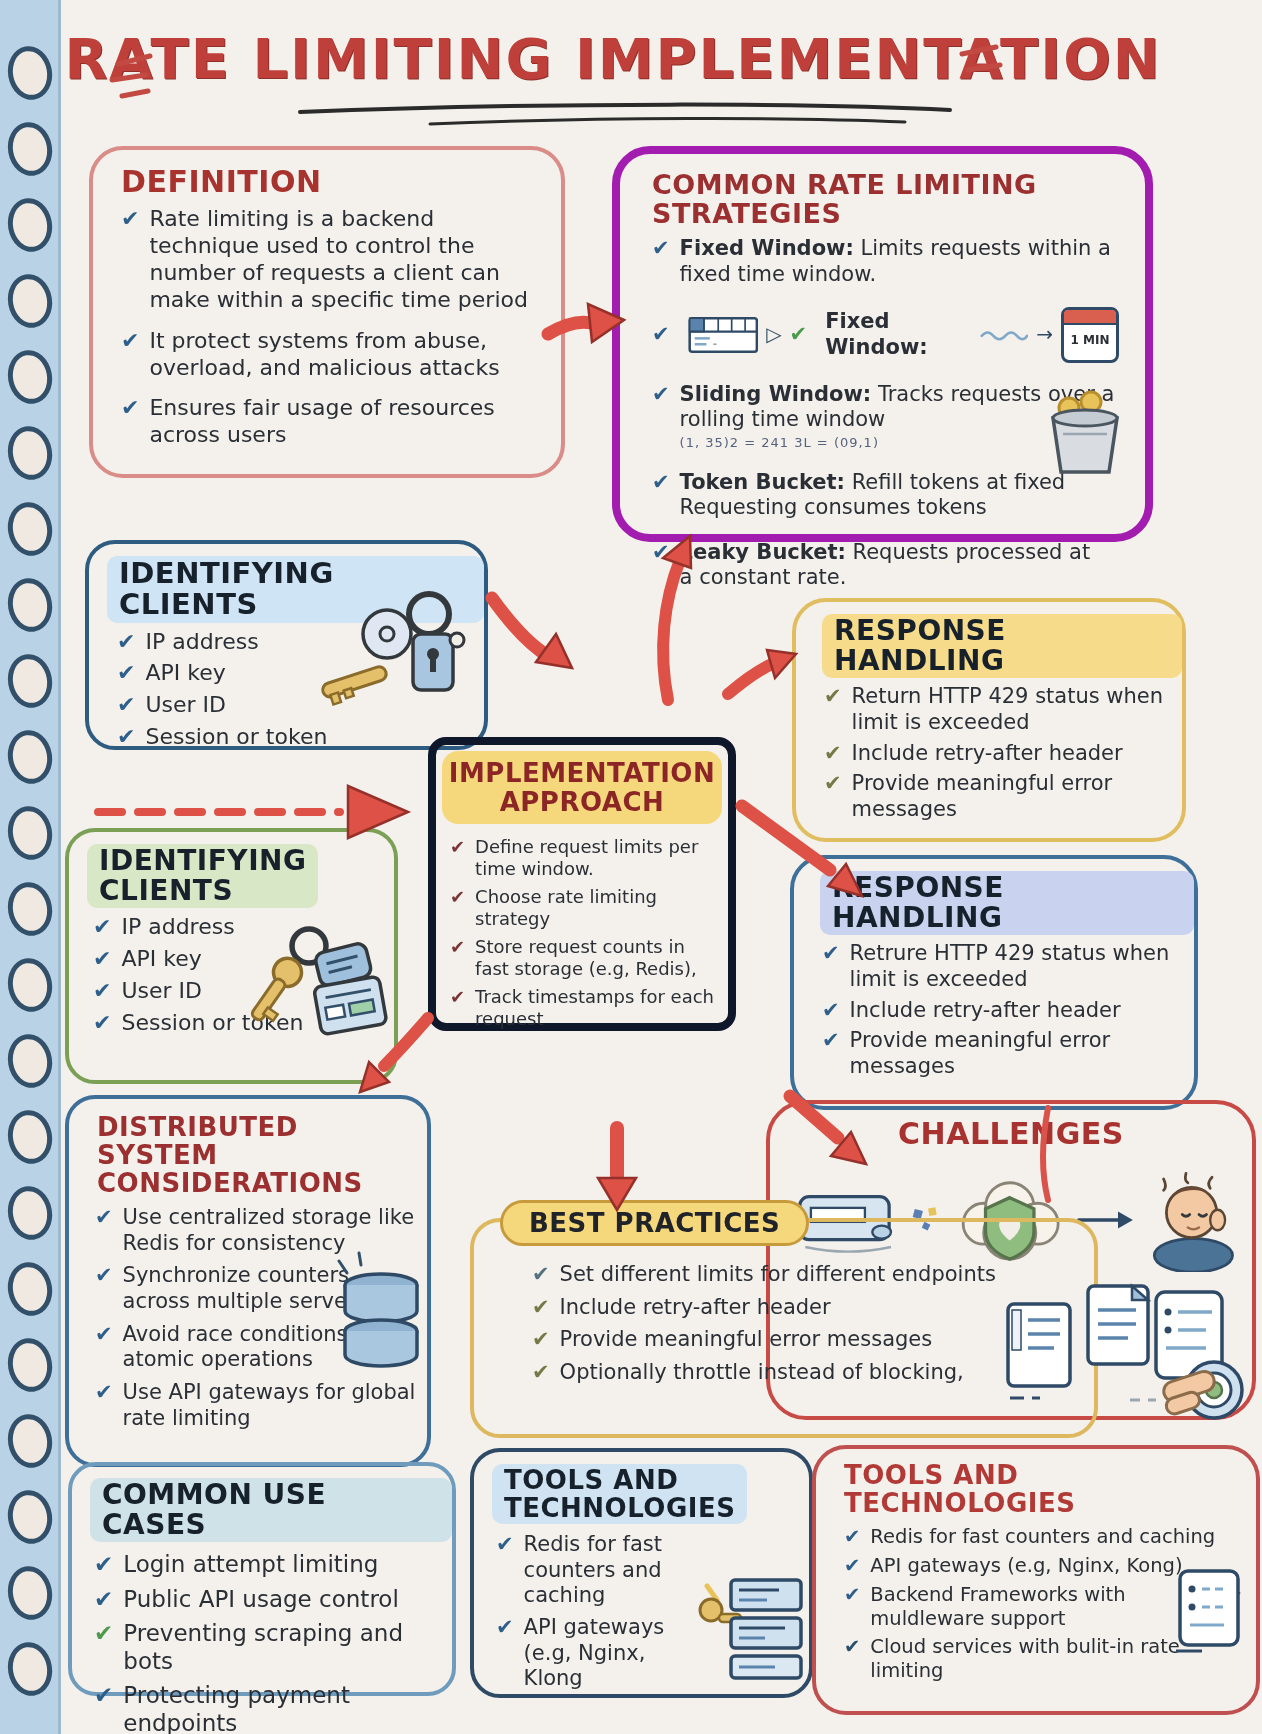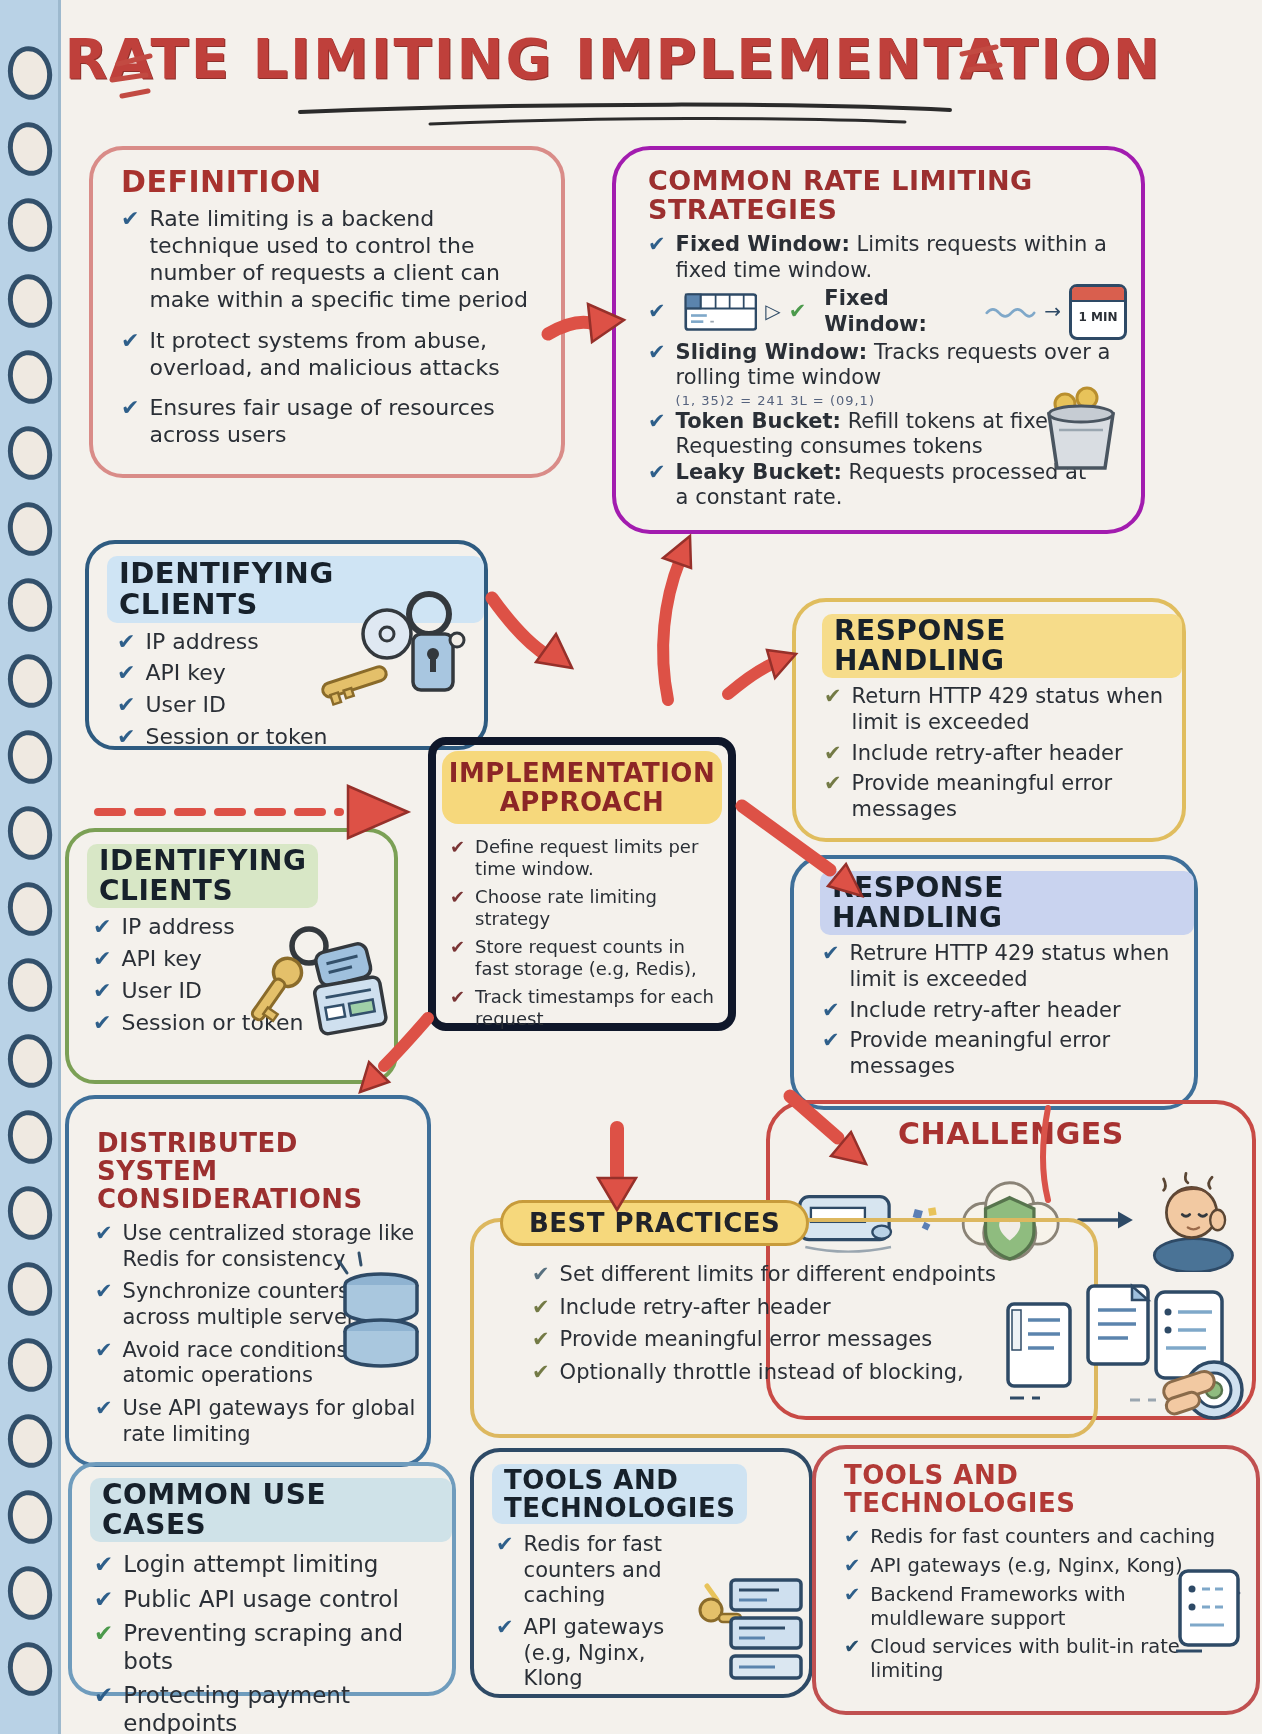--- a/index.html
+++ b/index.html
@@ -30,23 +30,23 @@
   .c-red::before{color:#7a3535;}  .c-olive::before{color:#737a45;}
   .c-slate::before{color:#57707f;} .c-navy::before{color:#27506f;}
   .t b{font-weight:bold;}
 
   
   #b-definition{left:89px;top:146px;width:468px;height:324px;border:4px solid #d98c88;border-radius:34px;}
   #b-definition .hdr{font-size:30px;margin:16px 0 8px 28px;color:#a8322e;}
   #b-definition .items{gap:14px;padding:0 16px 0 28px;font-size:22px;}
 
   
-  #b-strategies{left:612px;top:146px;width:525px;height:380px;border:4px solid #a21caf;border-radius:38px;}
+  #b-strategies{left:612px;top:146px;width:525px;height:380px;border:8px solid #a21caf;border-radius:38px;}
   #b-strategies .hdr{font-size:27px;margin:16px 0 8px 32px;color:#9c2f2f;}
-  #b-strategies .items{gap:0;padding:0 14px 0 32px;font-size:21px;}
+  #b-strategies .items{gap:19px;padding:0 26px 0 32px;font-size:21px;}
   #b-strategies .iconrow{display:flex;align-items:center;gap:8px;height:56px;}
   #b-strategies .annot{font-size:13px;letter-spacing:1px;color:#55627d;margin-top:2px;}
   .glyph{color:#2e4a66;font-size:20px;}
   .cal{width:52px;height:50px;border:3px solid #2e4a66;border-radius:8px;background:#fff;text-align:center;flex:0 0 auto;}
   .cal-top{height:13px;background:#d95f4e;border-radius:4px 4px 0 0;border-bottom:2px solid #2e4a66;}
   .cal span{font-size:12px;font-weight:bold;}
   #bucket-illu{position:absolute;right:14px;top:236px;}
 
   
   #b-ident1{left:85px;top:540px;width:395px;height:202px;border:4px solid #2e5b80;border-radius:30px;}
@@ -75,21 +75,21 @@
 
   
   #b-ident2{left:65px;top:828px;width:325px;height:248px;border:4px solid #7ba055;border-radius:30px;}
   #b-ident2 .hdr{font-size:28px;margin:12px 0 6px 18px;width:210px;}
   #b-ident2 .pill{background:#d8e7c6;}
   #b-ident2 .items{gap:5px;padding-left:24px;font-size:22px;}
   #key2-illu{position:absolute;left:148px;top:92px;}
 
   
   #b-distrib{left:65px;top:1095px;width:358px;height:364px;border:4px solid #3e6f99;border-radius:30px;}
-  #b-distrib .hdr{font-size:26px;margin:30px 26px 8px 28px;color:#9c2f2f;}
+  #b-distrib .hdr{font-size:26px;margin:14px 26px 8px 28px;color:#9c2f2f;}
   #b-distrib .items{gap:7px;padding-left:26px;padding-right:8px;font-size:21px;}
   #db-illu{position:absolute;right:4px;top:152px;}
 
   
   #b-chal{left:766px;top:1100px;width:482px;height:312px;border:4px solid #c84a45;border-radius:40px;z-index:3;}
   #b-chal .hdr{font-size:30px;margin:14px 0 4px 0;text-align:center;color:#a83230;}
   #chal-icons{position:absolute;left:26px;top:64px;right:10px;display:flex;align-items:center;gap:10px;}
 
   
   #b-best{left:470px;top:1218px;width:620px;height:212px;border:4px solid #ddb85f;border-radius:30px;z-index:10;}

